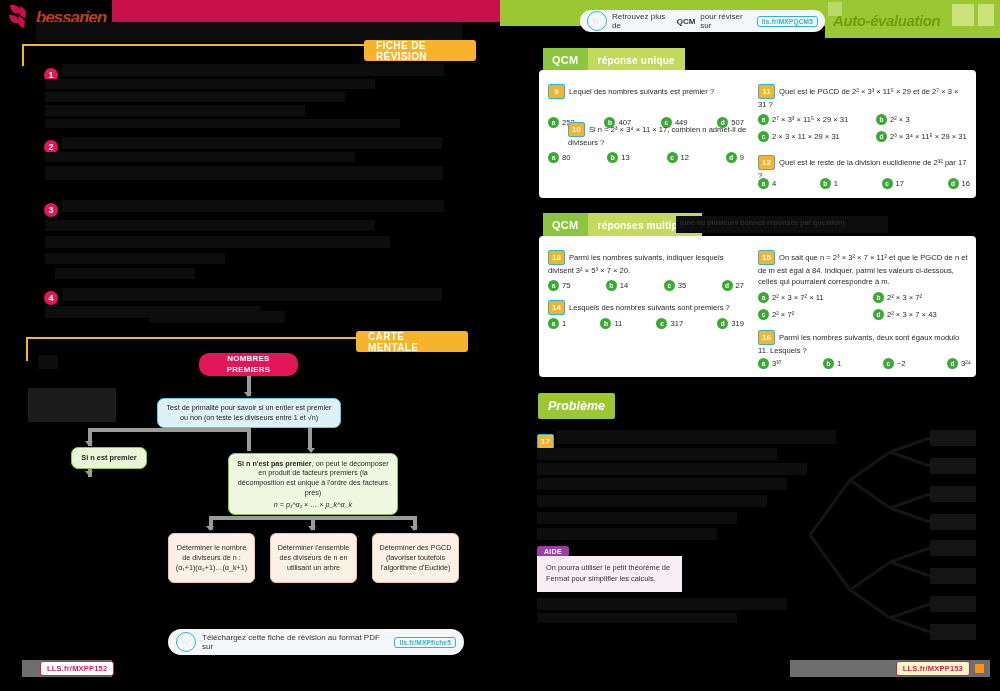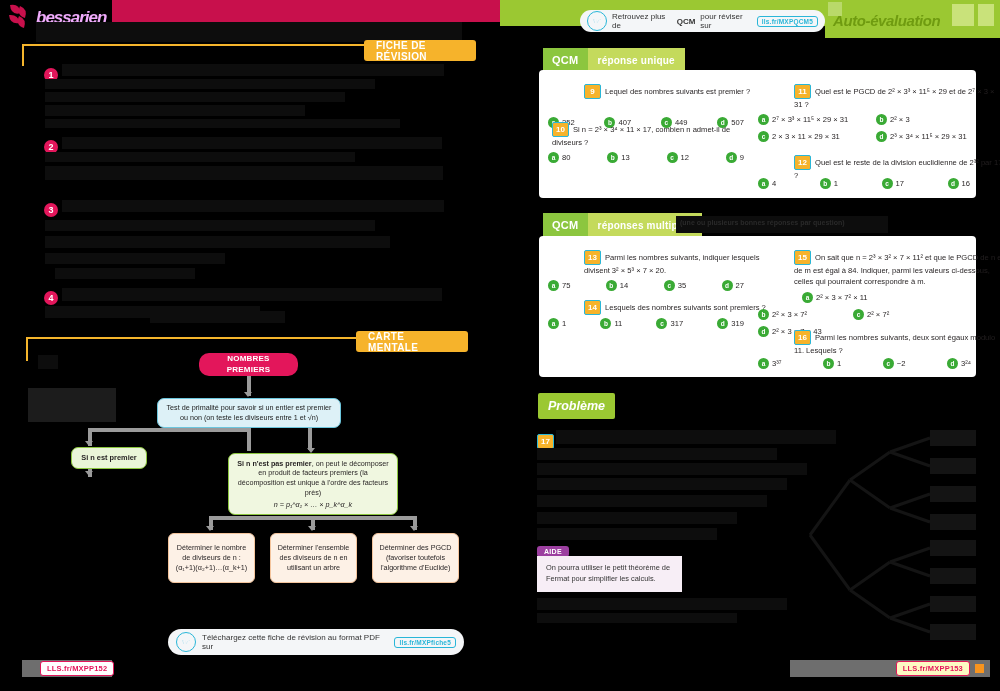--- a/index.html
+++ b/index.html
@@ -11,21 +11,21 @@
     position:relative;
   }
   .page{position:absolute;inset:0;background:#000;}
 
   
   .left-page{position:absolute;left:0;top:0;width:500px;height:691px;background:#000;}
 
   .brand-bar{position:absolute;left:110px;top:0;width:390px;height:22px;background:#c8104c;}
   .brand-logo{position:absolute;left:0;top:0;width:112px;height:36px;background:#000;}
   .brand-mark{position:absolute;left:6px;top:2px;width:30px;height:30px;}
-  .brand-word{position:absolute;left:36px;top:8px;font-size:17px;font-weight:bold;color:#f0abfc;
+  .brand-word{position:absolute;left:36px;top:8px;font-size:17px;font-weight:bold;color:#c2410c;
      letter-spacing:-1px;font-style:italic;}
 
   .rule-yellow{position:absolute;left:22px;top:44px;width:400px;height:2px;background:#f5b52c;}
   .rule-yellow-l{position:absolute;left:22px;top:44px;width:2px;height:22px;background:#f5b52c;}
 
   .tab{
     position:absolute;height:21px;border-radius:3px;
     color:#fff;font-size:10px;font-weight:bold;letter-spacing:.4px;
     display:flex;align-items:center;justify-content:center;padding:8px 12px;
     box-sizing:border-box;
@@ -115,21 +115,21 @@
   .qcm-head{position:absolute;display:flex;align-items:stretch;height:24px;}
   .qcm-badge{background:#8cc63f;color:#fff;font-weight:bold;font-size:11px;
     display:flex;align-items:center;padding:0 9px;letter-spacing:.3px;}
   .qcm-badge::after{content:"";}
   .qcm-sub{background:#c4da5c;color:#fff;font-weight:bold;font-size:10px;
     display:flex;align-items:center;padding:0 10px;letter-spacing:.2px;}
 
   .card{
     position:absolute;background:#ffffff;border-radius:4px;
   }
-  .q{position:absolute;font-size:7.6px;line-height:1.45;color:#231f20;margin-left:36px;}
+  .q{position:absolute;font-size:7.6px;line-height:1.45;color:#231f20;}
   .qnum{
     display:inline-flex;align-items:center;justify-content:center;
     width:15px;height:13px;background:#f6b32b;color:#fff;font-weight:bold;font-size:8px;
     border:1.3px solid #29b6d8;border-radius:2px;vertical-align:middle;margin-right:4px;
   }
   .opts{position:absolute;display:flex;font-size:7.6px;color:#231f20;}
   .opt{display:flex;align-items:center;gap:3px;}
   .obul{
     width:11px;height:11px;border-radius:50%;background:#3aaa35;color:#fff;
     font-size:6.5px;font-weight:bold;display:flex;align-items:center;justify-content:center;
@@ -302,21 +302,21 @@
     <div class="opt">
         <span class="obul">c</span>
         <span>449</span>
       </div>
     <div class="opt">
         <span class="obul">d</span>
         <span>507</span>
       </div>
   </div>
 
-  <div class="q" style="left:516px;top:122px;width:196px;">
+  <div class="q" style="left:568px;top:122px;width:196px;">
     <span class="qnum">10</span><span>Si n = 2³ × 3⁴ × 11 × 17, combien n admet-il de diviseurs ?</span>
   </div>
   <div class="opts" style="left:548px;top:152px;width:196px;justify-content:space-between;">
     <div class="opt">
         <span class="obul">a</span>
         <span>80</span>
       </div>
     <div class="opt">
         <span class="obul">b</span>
         <span>13</span>
@@ -425,21 +425,21 @@
     <div class="opt">
         <span class="obul">d</span>
         <span>319</span>
       </div>
   </div>
 
   <div class="q" style="left:758px;top:250px;width:213px;">
     <span class="qnum">15</span><span>On sait que n = 2³ × 3² × 7 × 11² et que le PGCD de n et de m est égal à 84. Indiquer, parmi les valeurs ci-dessous, celles qui pourraient correspondre à m.</span>
   </div>
   <div class="opts" style="left:758px;top:292px;width:213px;flex-wrap:wrap;gap:6px 0;">
-    <div class="opt" style="width:115px;margin-left:44px;">
+    <div class="opt" style="width:115px;">
         <span class="obul">a</span>
         <span>2² × 3 × 7² × 11</span>
       </div>
     <div class="opt" style="width:95px;">
         <span class="obul">b</span>
         <span>2² × 3 × 7²</span>
       </div>
     <div class="opt" style="width:115px;">
         <span class="obul">c</span>
         <span>2² × 7²</span>

